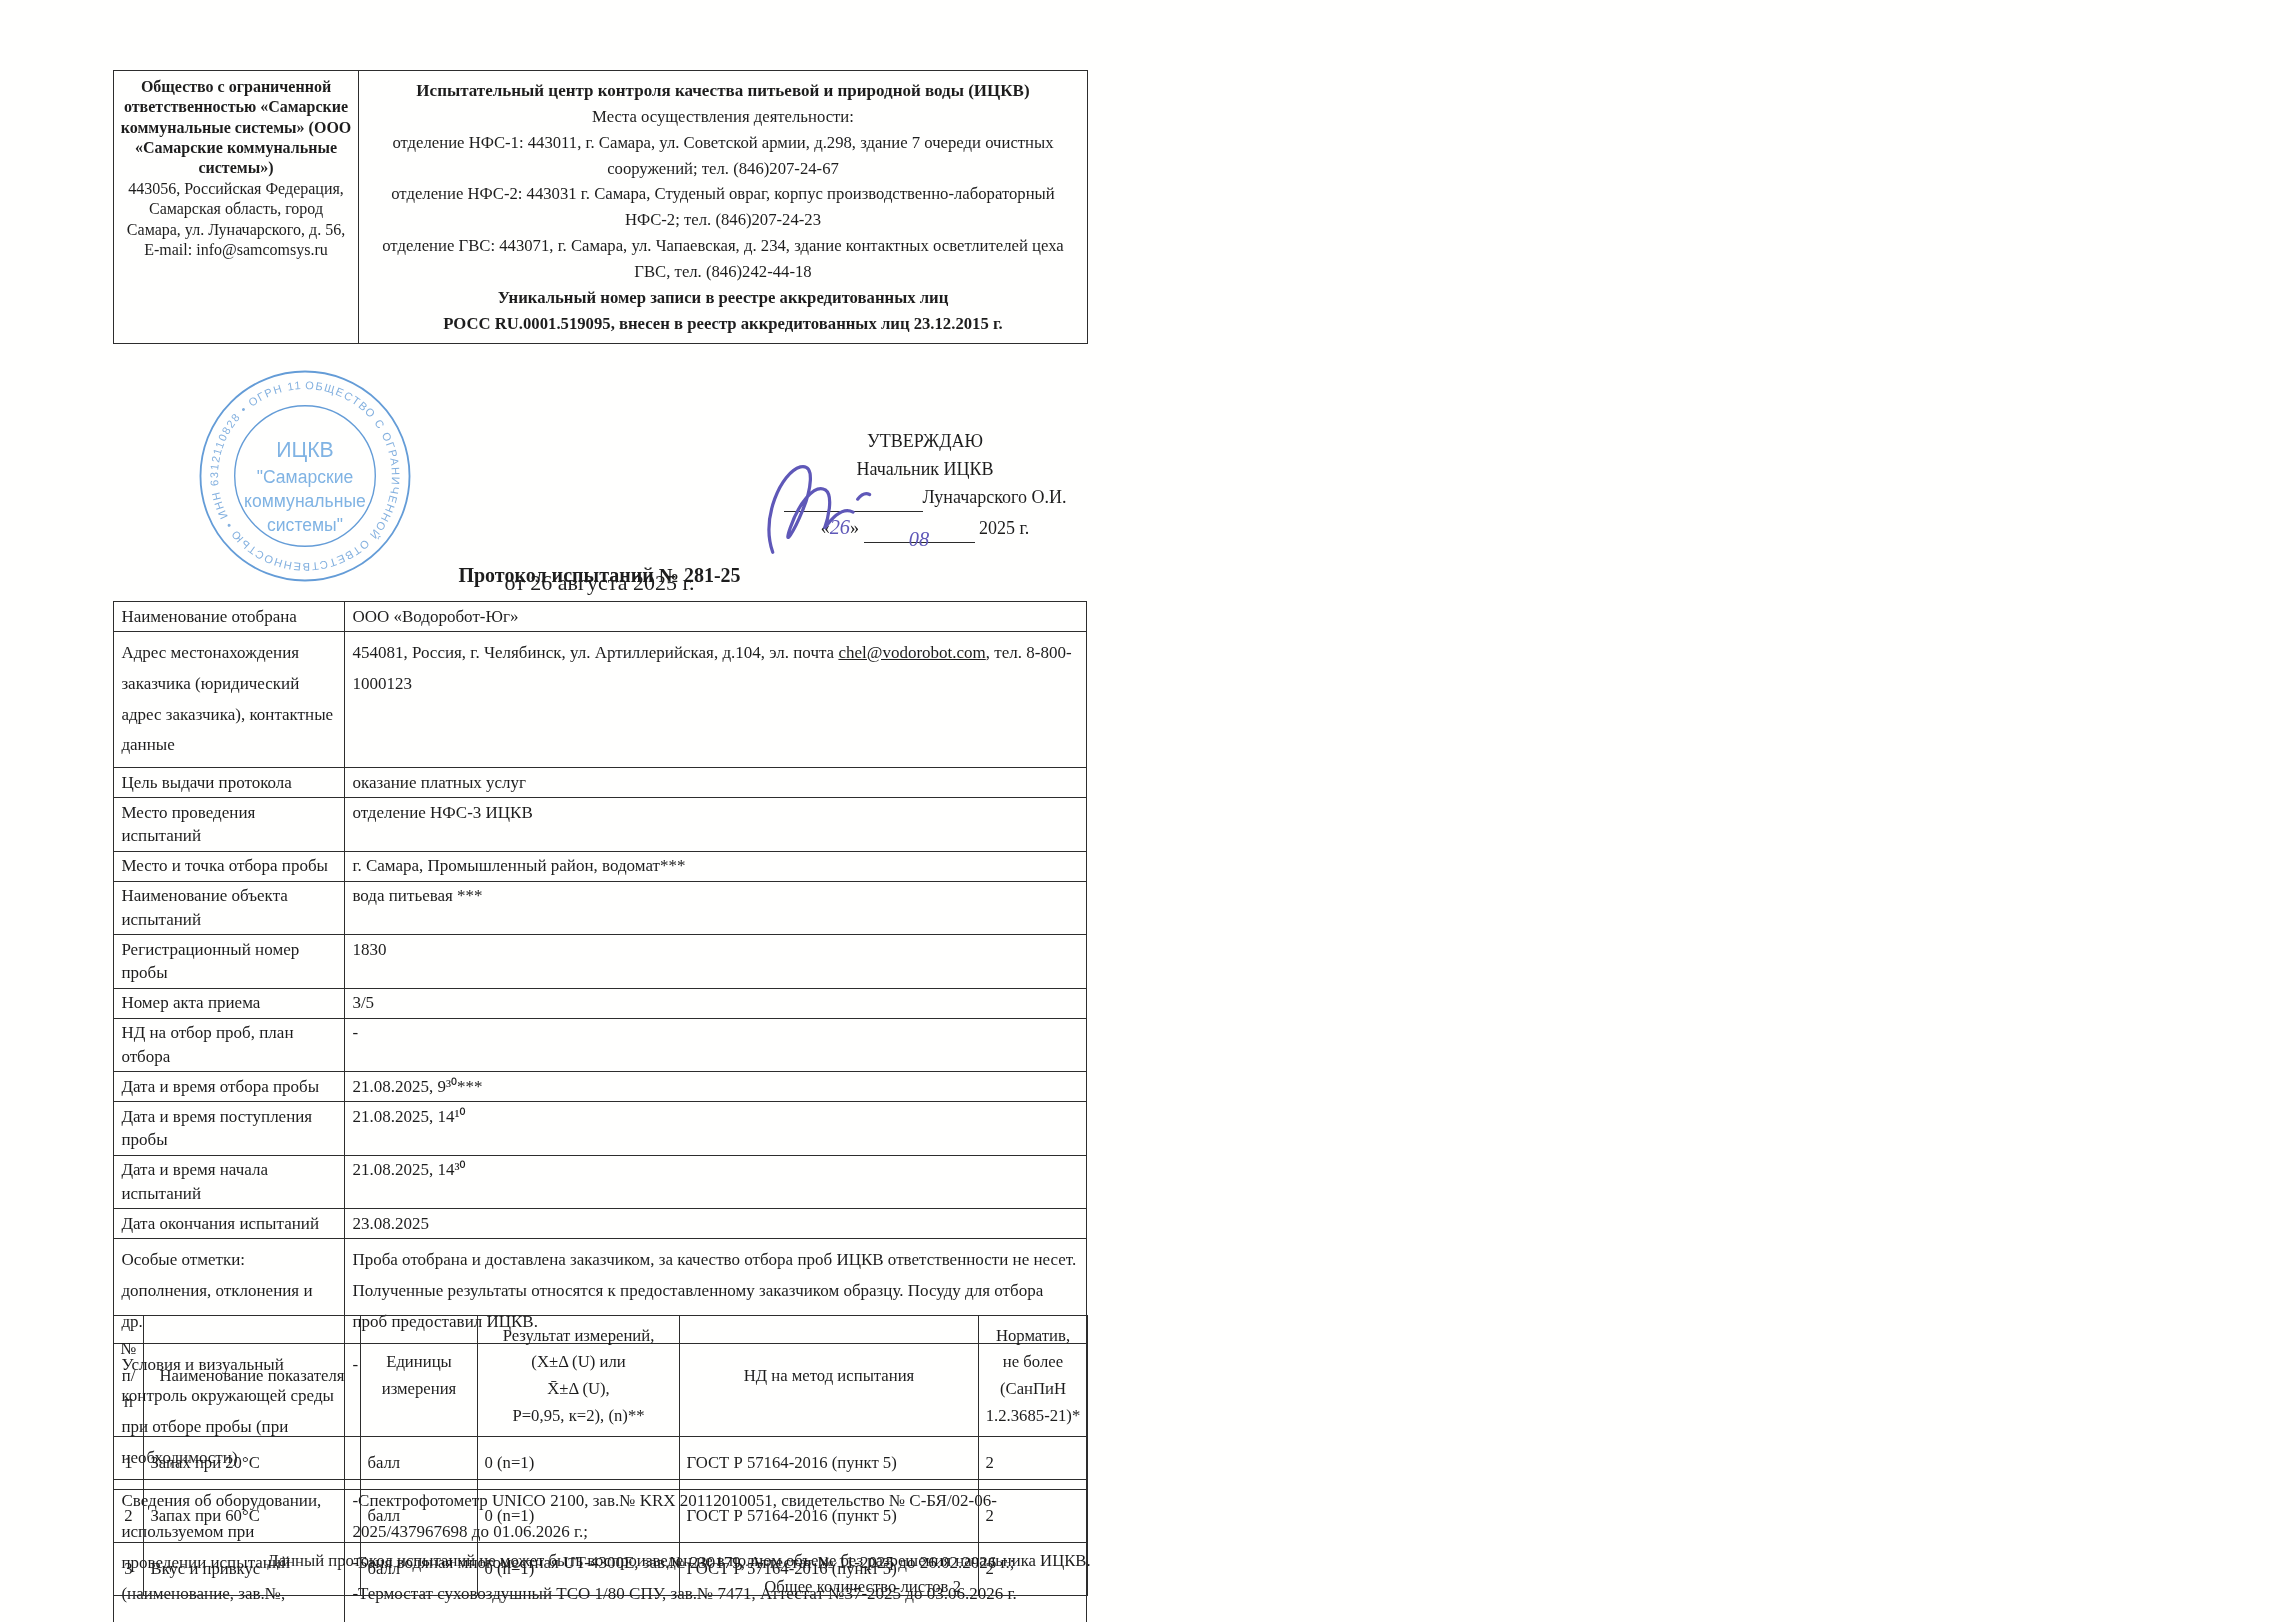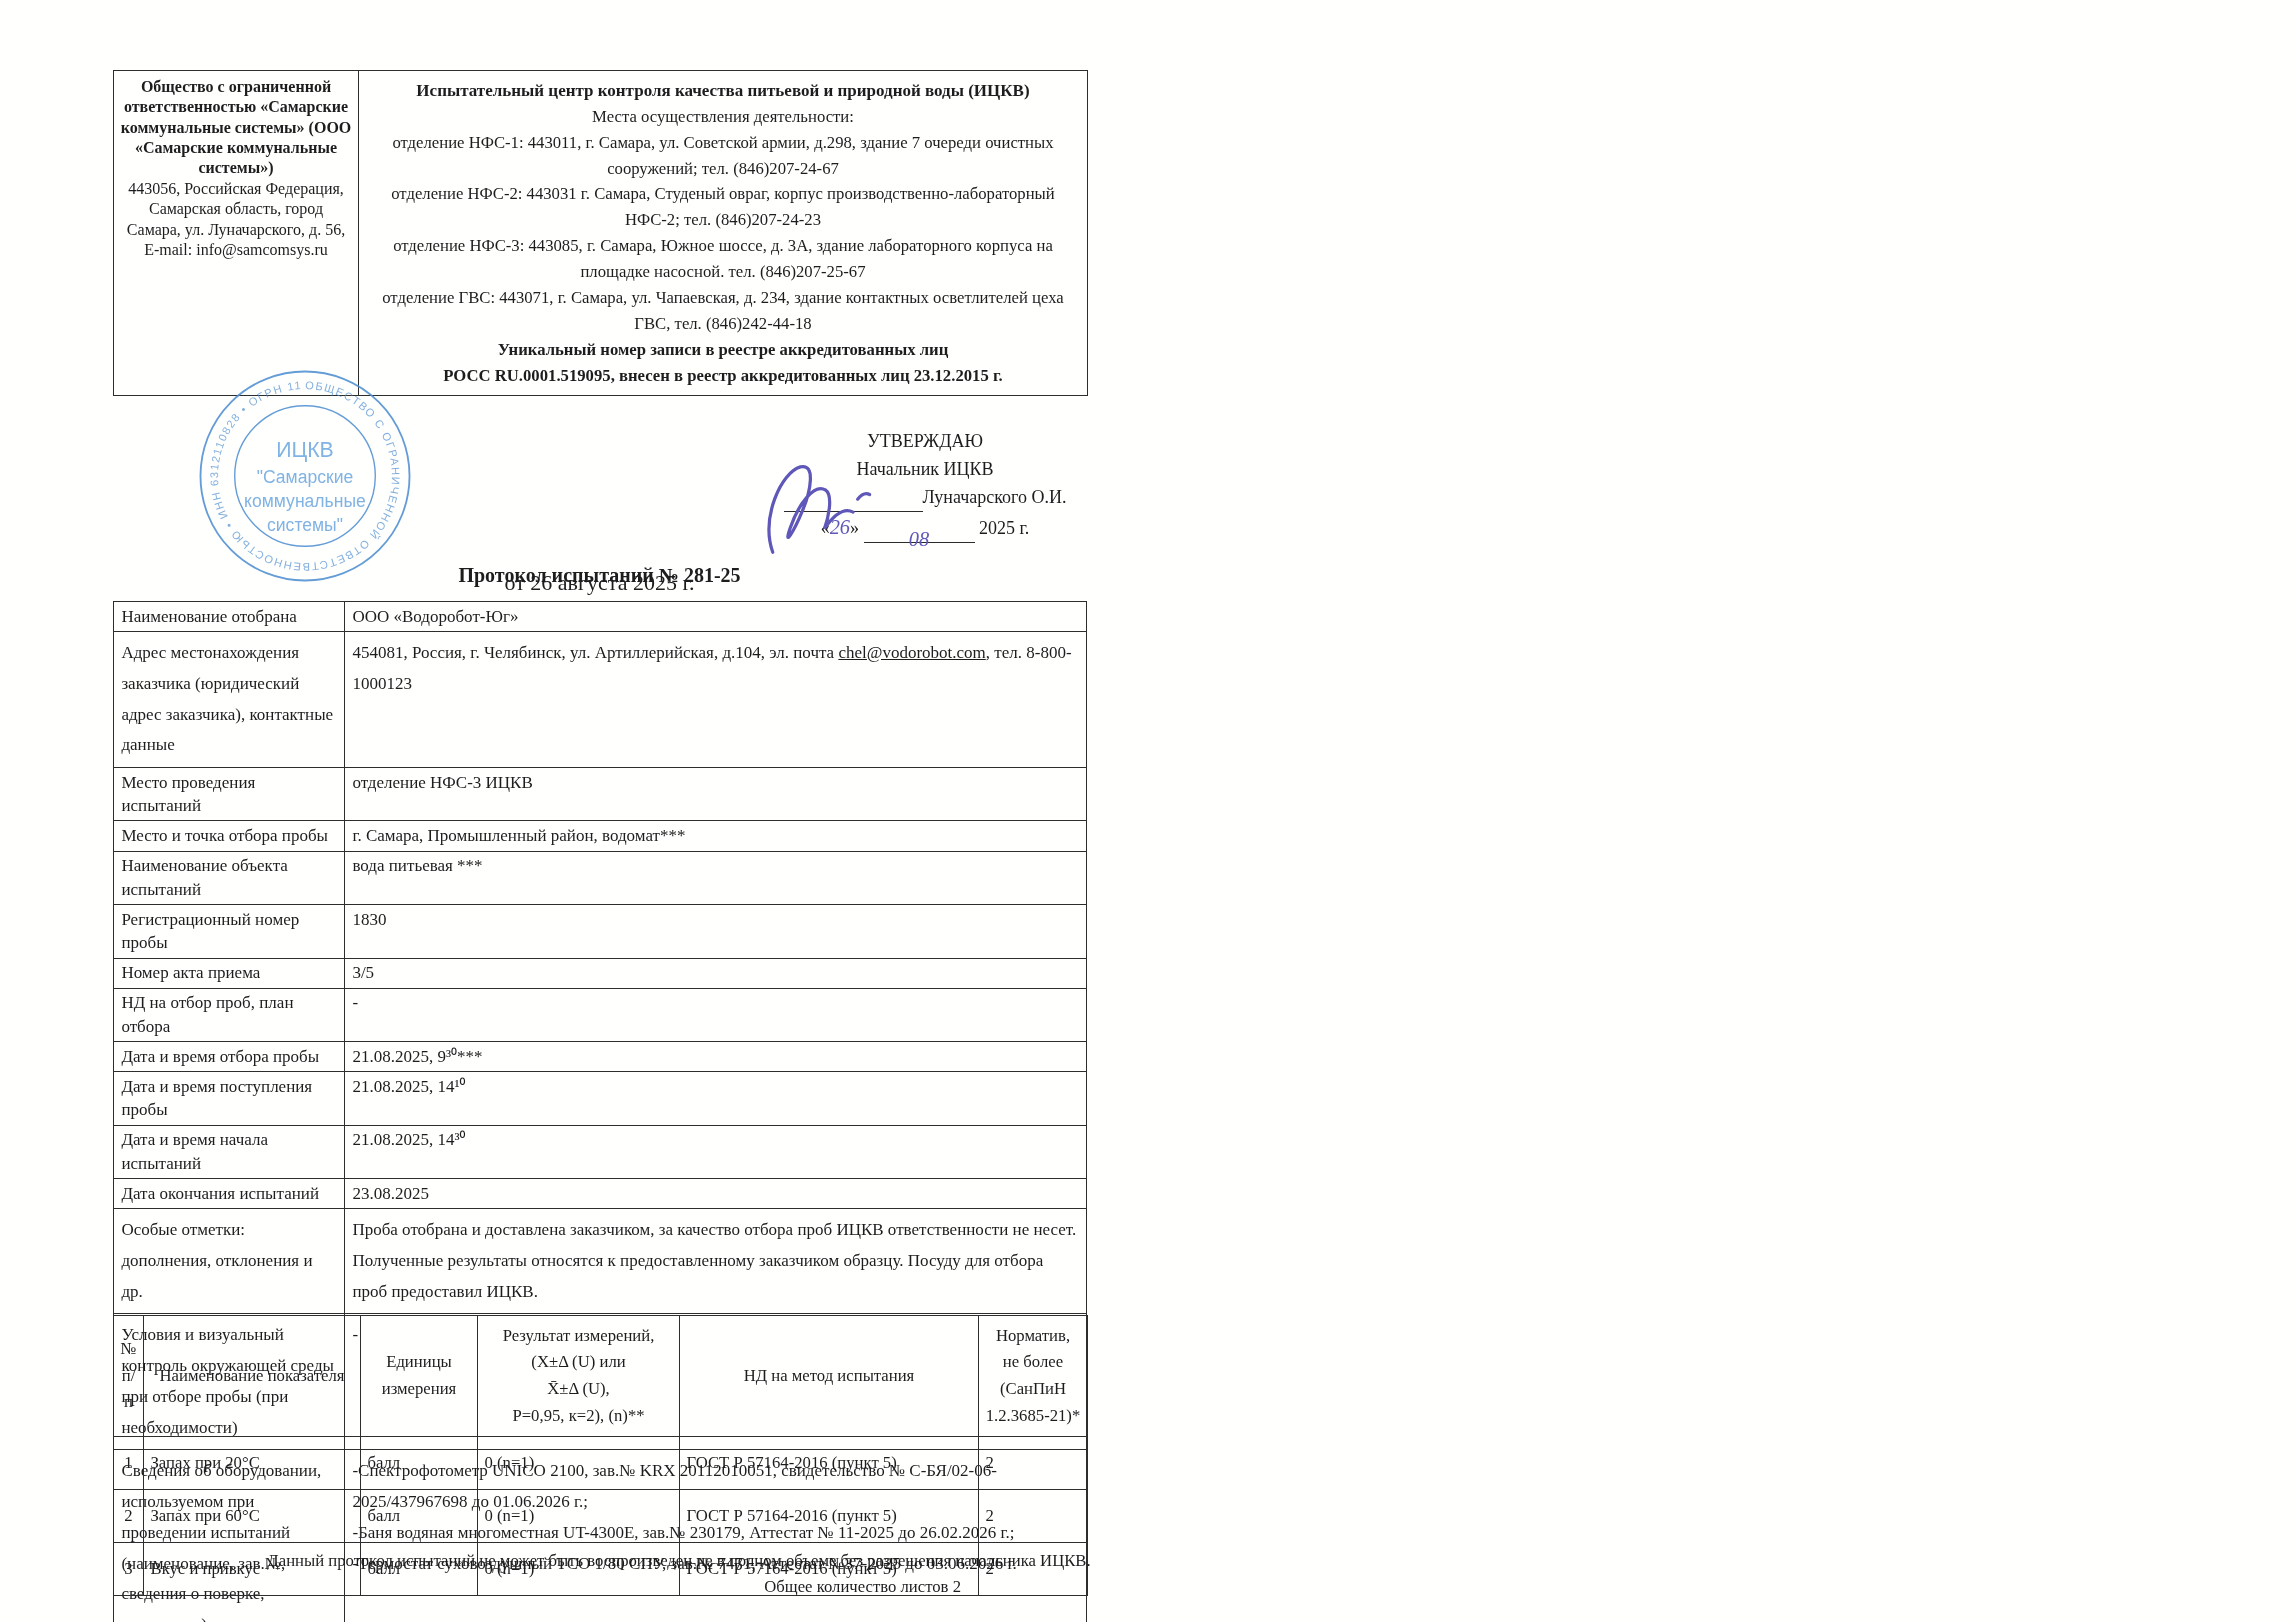--- a/index.html
+++ b/index.html
@@ -60,21 +60,20 @@
     <div class="orgcell">
       <div class="b">Общество с ограниченной ответственностью «Самарские коммунальные системы» (ООО «Самарские коммунальные системы»)</div>
       <div>443056, Российская Федерация, Самарская область, город Самара, ул. Луначарского, д. 56,</div>
       <div>E-mail: info@samcomsys.ru</div>
     </div>
     <div class="ctrcell">
       <div class="b t">Испытательный центр контроля качества питьевой и природной воды (ИЦКВ)</div>
       <div>Места осуществления деятельности:</div>
       <div>отделение НФС-1: 443011, г. Самара, ул. Советской армии, д.298, здание 7 очереди очистных сооружений; тел. (846)207-24-67</div>
       <div>отделение НФС-2: 443031 г. Самара, Студеный овраг, корпус производственно-лабораторный НФС-2; тел. (846)207-24-23</div>
-      <div>отделение НФС-3: 443085, г. Самара, Южное шоссе, д. 3А, здание лабораторного корпуса на площадке насосной. тел. (846)207-25-67</div>
       <div>отделение ГВС: 443071, г. Самара, ул. Чапаевская, д. 234, здание контактных осветлителей цеха ГВС, тел.  (846)242-44-18</div>
       <div class="b">Уникальный номер записи в реестре аккредитованных лиц</div>
       <div class="b">РОСС RU.0001.519095,  внесен в реестр аккредитованных лиц 23.12.2015 г.</div>
     </div>
   </div>
 
   <svg class="stamp" viewBox="0 0 480 480">
     <circle cx="240" cy="240" r="226" fill="none" stroke="#4f8fd2" stroke-width="4"></circle>
     <circle cx="240" cy="240" r="152" fill="none" stroke="#4f8fd2" stroke-width="3"></circle>
     <defs>
@@ -121,20 +120,24 @@
     <tbody>
       <tr>
         <td>Наименование отобрана</td>
         <td>ООО «Водоробот-Юг»</td>
       </tr>
       <tr class="airy">
         <td>Адрес местонахождения заказчика (юридический адрес заказчика), контактные данные</td>
         <td><span>454081, Россия, г. Челябинск, ул. Артиллерийская, д.104, эл. почта </span><span class="em">chel@vodorobot.com</span><span>, тел. 8-800-1000123</span></td>
       </tr>
       <tr>
+        <td>Цель выдачи протокола</td>
+        <td>оказание платных услуг</td>
+      </tr>
+      <tr>
         <td>Место проведения испытаний</td>
         <td>отделение НФС-3 ИЦКВ</td>
       </tr>
       <tr>
         <td>Место и точка отбора пробы</td>
         <td>г. Самара, Промышленный район, водомат***</td>
       </tr>
       <tr>
         <td>Наименование объекта испытаний</td>
         <td>вода питьевая ***</td>

